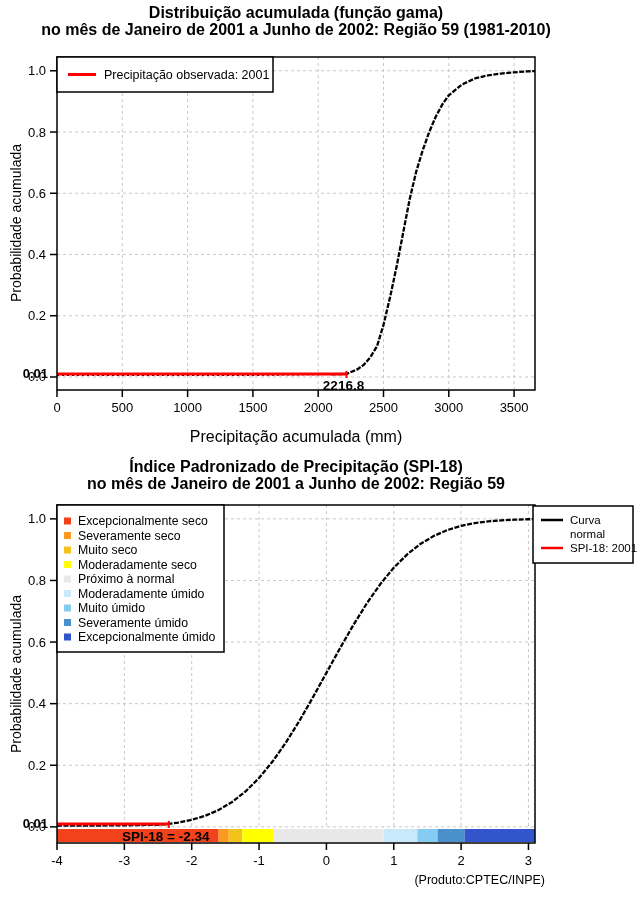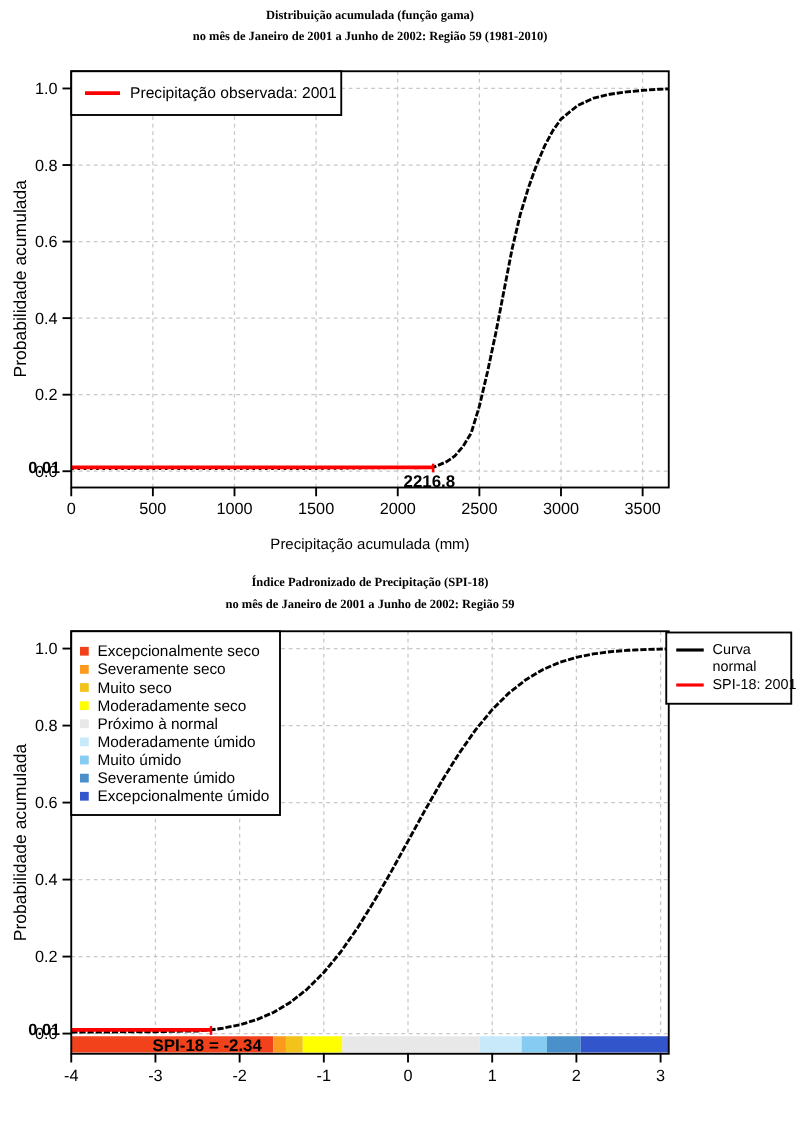--- a/index.html
+++ b/index.html
@@ -1,19 +1,19 @@
 <!DOCTYPE html>
 <html><head>
 <meta charset="utf-8">
 <style>
   html,body{margin:0;padding:0;background:#ffffff;}
   .page{position:relative;width:640px;height:900px;background:#ffffff;overflow:hidden;
         font-family:"Liberation Sans","DejaVu Sans",sans-serif;color:#000;}
-  .ttl{position:absolute;left:0;width:592px;text-align:center;font-weight:bold;font-size:10px;line-height:16px;white-space:nowrap;font-family:Liberation Serif, serif;}
-  .xlab{position:absolute;left:0;width:592px;text-align:center;font-size:12px;}
+  .ttl{position:absolute;left:0;width:592px;text-align:center;font-weight:bold;font-size:16px;line-height:16px;white-space:nowrap;}
+  .xlab{position:absolute;left:0;width:592px;text-align:center;font-size:16px;}
   .ylab{position:absolute;white-space:nowrap;font-size:14px;transform:translate(-50%,-50%) rotate(-90deg);}
   .footer{position:absolute;text-align:right;font-size:12.5px;}
   svg{position:absolute;left:0;top:0;}
   svg text{font-family:"Liberation Sans","DejaVu Sans",sans-serif;fill:#000;}
 </style>
 </head>
 <body>
 
 <div class="page">
   <svg id="plot-svg" width="640" height="900" viewBox="0 0 640 900">
@@ -153,13 +153,14 @@
 
   <div class="ttl" style="top:5px;">Distribuição acumulada (função gama)</div>
   <div class="ttl" style="top:22px;">no mês de Janeiro de 2001 a Junho de 2002: Região 59 (1981-2010)</div>
   <div class="xlab" style="top:428px;">Precipitação acumulada (mm)</div>
   <div class="ylab" style="left:16px;top:223px;">Probabilidade acumulada</div>
 
   <div class="ttl" style="top:459px;">Índice Padronizado de Precipitação (SPI-18)</div>
   <div class="ttl" style="top:476px;">no mês de Janeiro de 2001 a Junho de 2002: Região 59</div>
   <div class="ylab" style="left:16px;top:674px;">Probabilidade acumulada</div>
 
+  <div class="footer" style="top:873px;left:295px;width:250px;">(Produto:CPTEC/INPE)</div>
 </div>
 
 </body></html>

